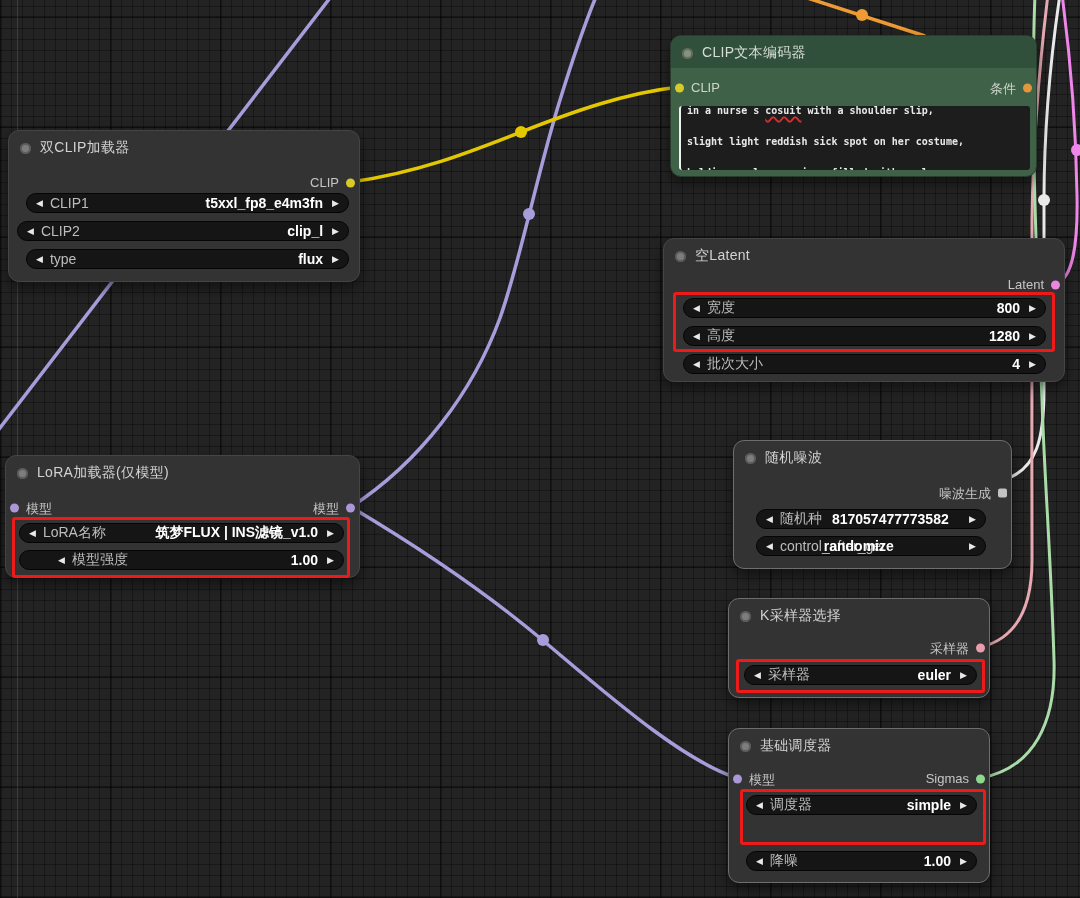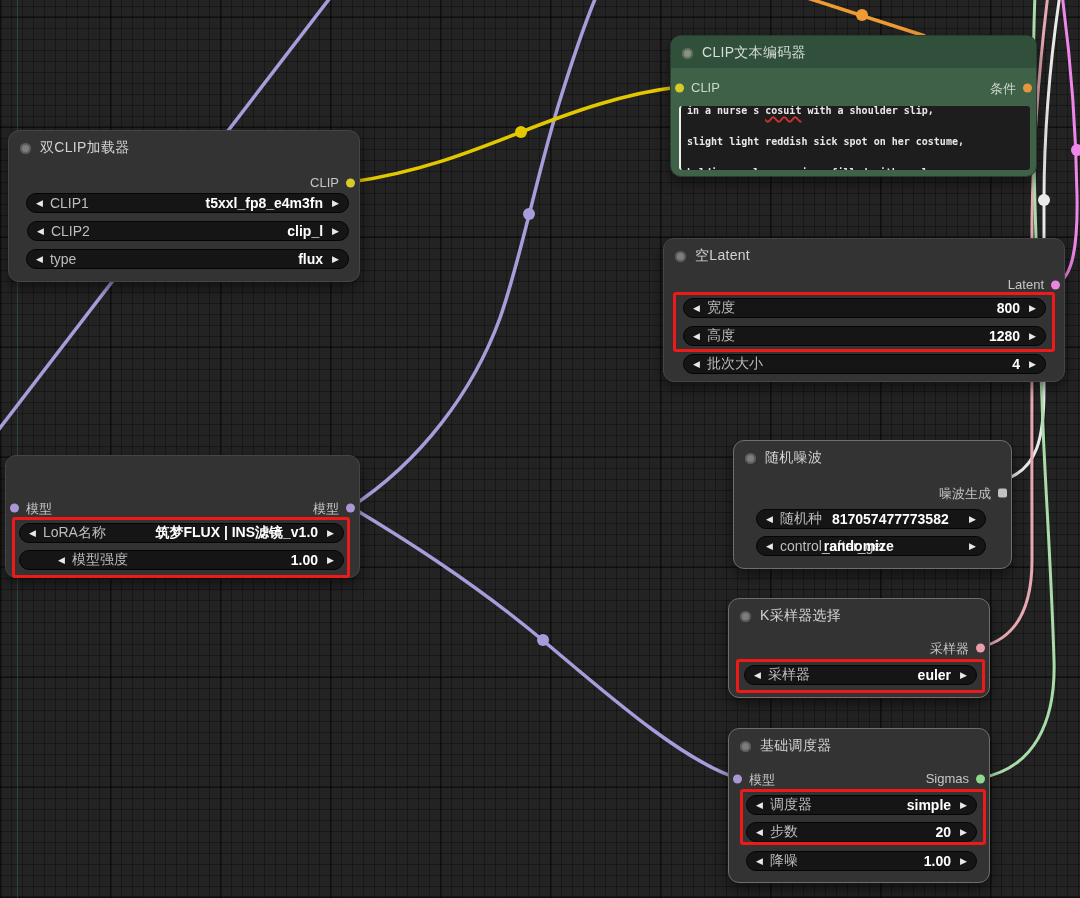--- a/index.html
+++ b/index.html
@@ -98,21 +98,21 @@
     <div class="port-row port-out" style="top:43px;">
       <span class="plabel">CLIP</span>
       <span class="pdot" style="background-color: rgb(216, 203, 40);"></span>
     </div>
     <div class="widget" style="left:17px;right:10px;top:62px;">
       <span class="warr warr-l"></span>
       <span class="wlabel">CLIP1</span>
       <span class="wvalue">t5xxl_fp8_e4m3fn</span>
       <span class="warr warr-r"></span>
     </div>
-    <div class="widget" style="left:18px;right:10px;top:90px;">
+    <div class="widget" style="left:8px;right:10px;top:90px;">
       <span class="warr warr-l"></span>
       <span class="wlabel">CLIP2</span>
       <span class="wvalue">clip_l</span>
       <span class="warr warr-r"></span>
     </div>
     <div class="widget" style="left:17px;right:10px;top:118px;">
       <span class="warr warr-l"></span>
       <span class="wlabel">type</span>
       <span class="wvalue">flux</span>
       <span class="warr warr-r"></span>
@@ -164,20 +164,24 @@
     </div>
     <div class="widget" style="left:19px;right:18px;top:115px;">
       <span class="warr warr-l"></span>
       <span class="wlabel">批次大小</span>
       <span class="wvalue">4</span>
       <span class="warr warr-r"></span>
     </div>
   </div>
 
   <div class="node" style="left:5px;top:455px;width:355px;height:123px;">
+    <div class="node-title">
+      <span class="title-dot"></span>
+      <span class="title-text">LoRA加载器(仅模型)</span>
+    </div>
     <div class="port-row port-in" style="top:43px;">
       <span class="pdot" style="background-color: rgb(171, 151, 214);"></span>
       <span class="plabel">模型</span>
     </div>
     <div class="port-row port-out" style="top:43px;">
       <span class="plabel">模型</span>
       <span class="pdot" style="background-color: rgb(171, 151, 214);"></span>
     </div>
     <div class="widget" style="left:13px;right:15px;top:67px;">
       <span class="warr warr-l"></span>
@@ -243,26 +247,20 @@
       <span class="plabel">模型</span>
     </div>
     <div class="port-row port-out" style="top:41px;padding-left:28px;">
       <span class="plabel">Sigmas</span>
       <span class="pdot" style="background-color: rgb(143, 216, 143);"></span>
     </div>
     <div class="widget" style="left:17px;right:12px;top:66px;">
       <span class="warr warr-l"></span>
       <span class="wlabel">调度器</span>
       <span class="wvalue">simple</span>
-      <span class="warr warr-r"></span>
-    </div>
-    <div class="widget" style="left:17px;right:12px;top:93px;">
-      <span class="warr warr-l"></span>
-      <span class="wlabel">步数</span>
-      <span class="wvalue">20</span>
       <span class="warr warr-r"></span>
     </div>
     <div class="widget" style="left:17px;right:12px;top:122px;">
       <span class="warr warr-l"></span>
       <span class="wlabel">降噪</span>
       <span class="wvalue">1.00</span>
       <span class="warr warr-r"></span>
     </div>
   </div>
 

